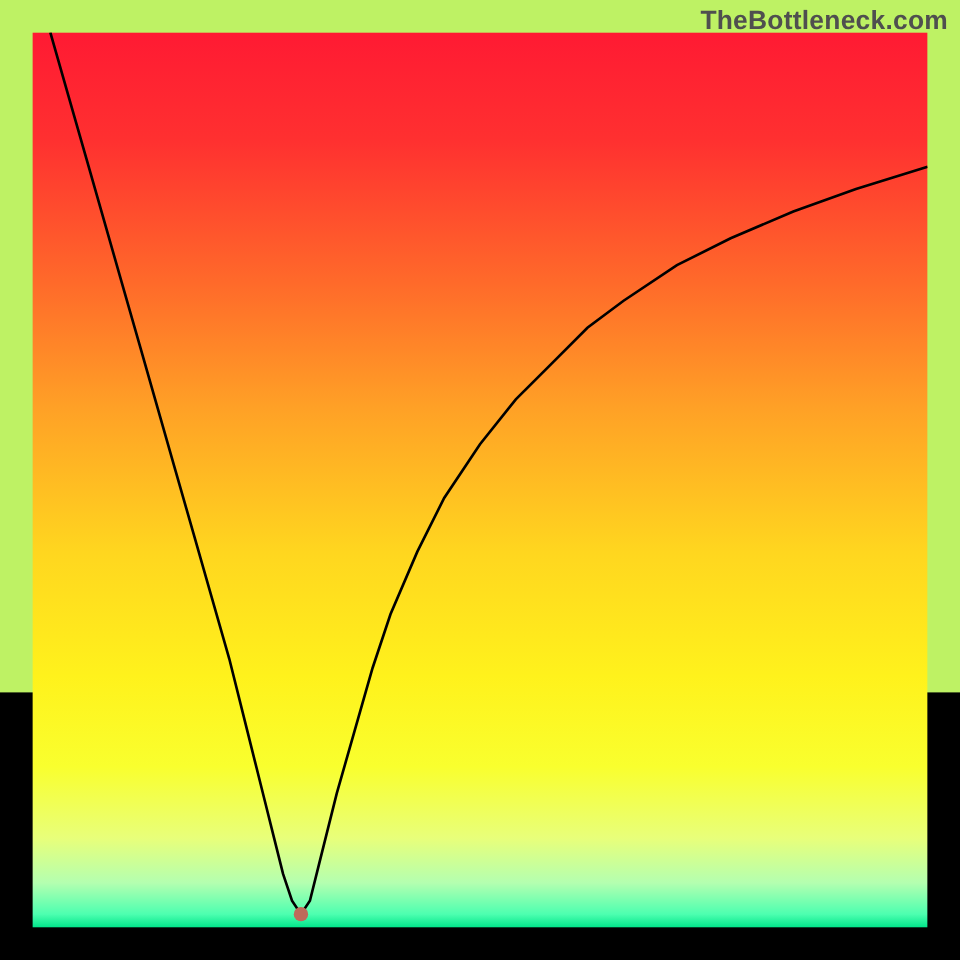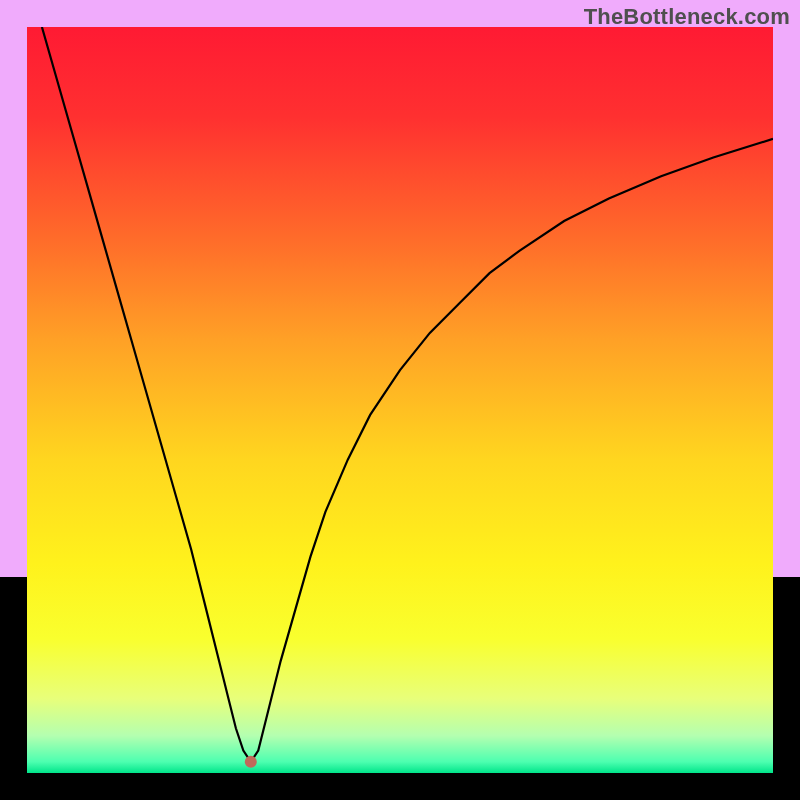--- a/index.html
+++ b/index.html
@@ -8,21 +8,21 @@
     width: 800px;
     height: 800px;
     background: #000;
     font-family: Arial, Helvetica, sans-serif;
     overflow: hidden;
   }
   .frame {
     position: relative;
     width: 800px;
     height: 577px;
-    background: #f0abfc;
+    background: #bef264;
   }
   .watermark {
     position: absolute;
     top: 4px;
     right: 10px;
     color: #4f4f4f;
     font-size: 22px;
     font-weight: 600;
     letter-spacing: 0.2px;
     user-select: none;

